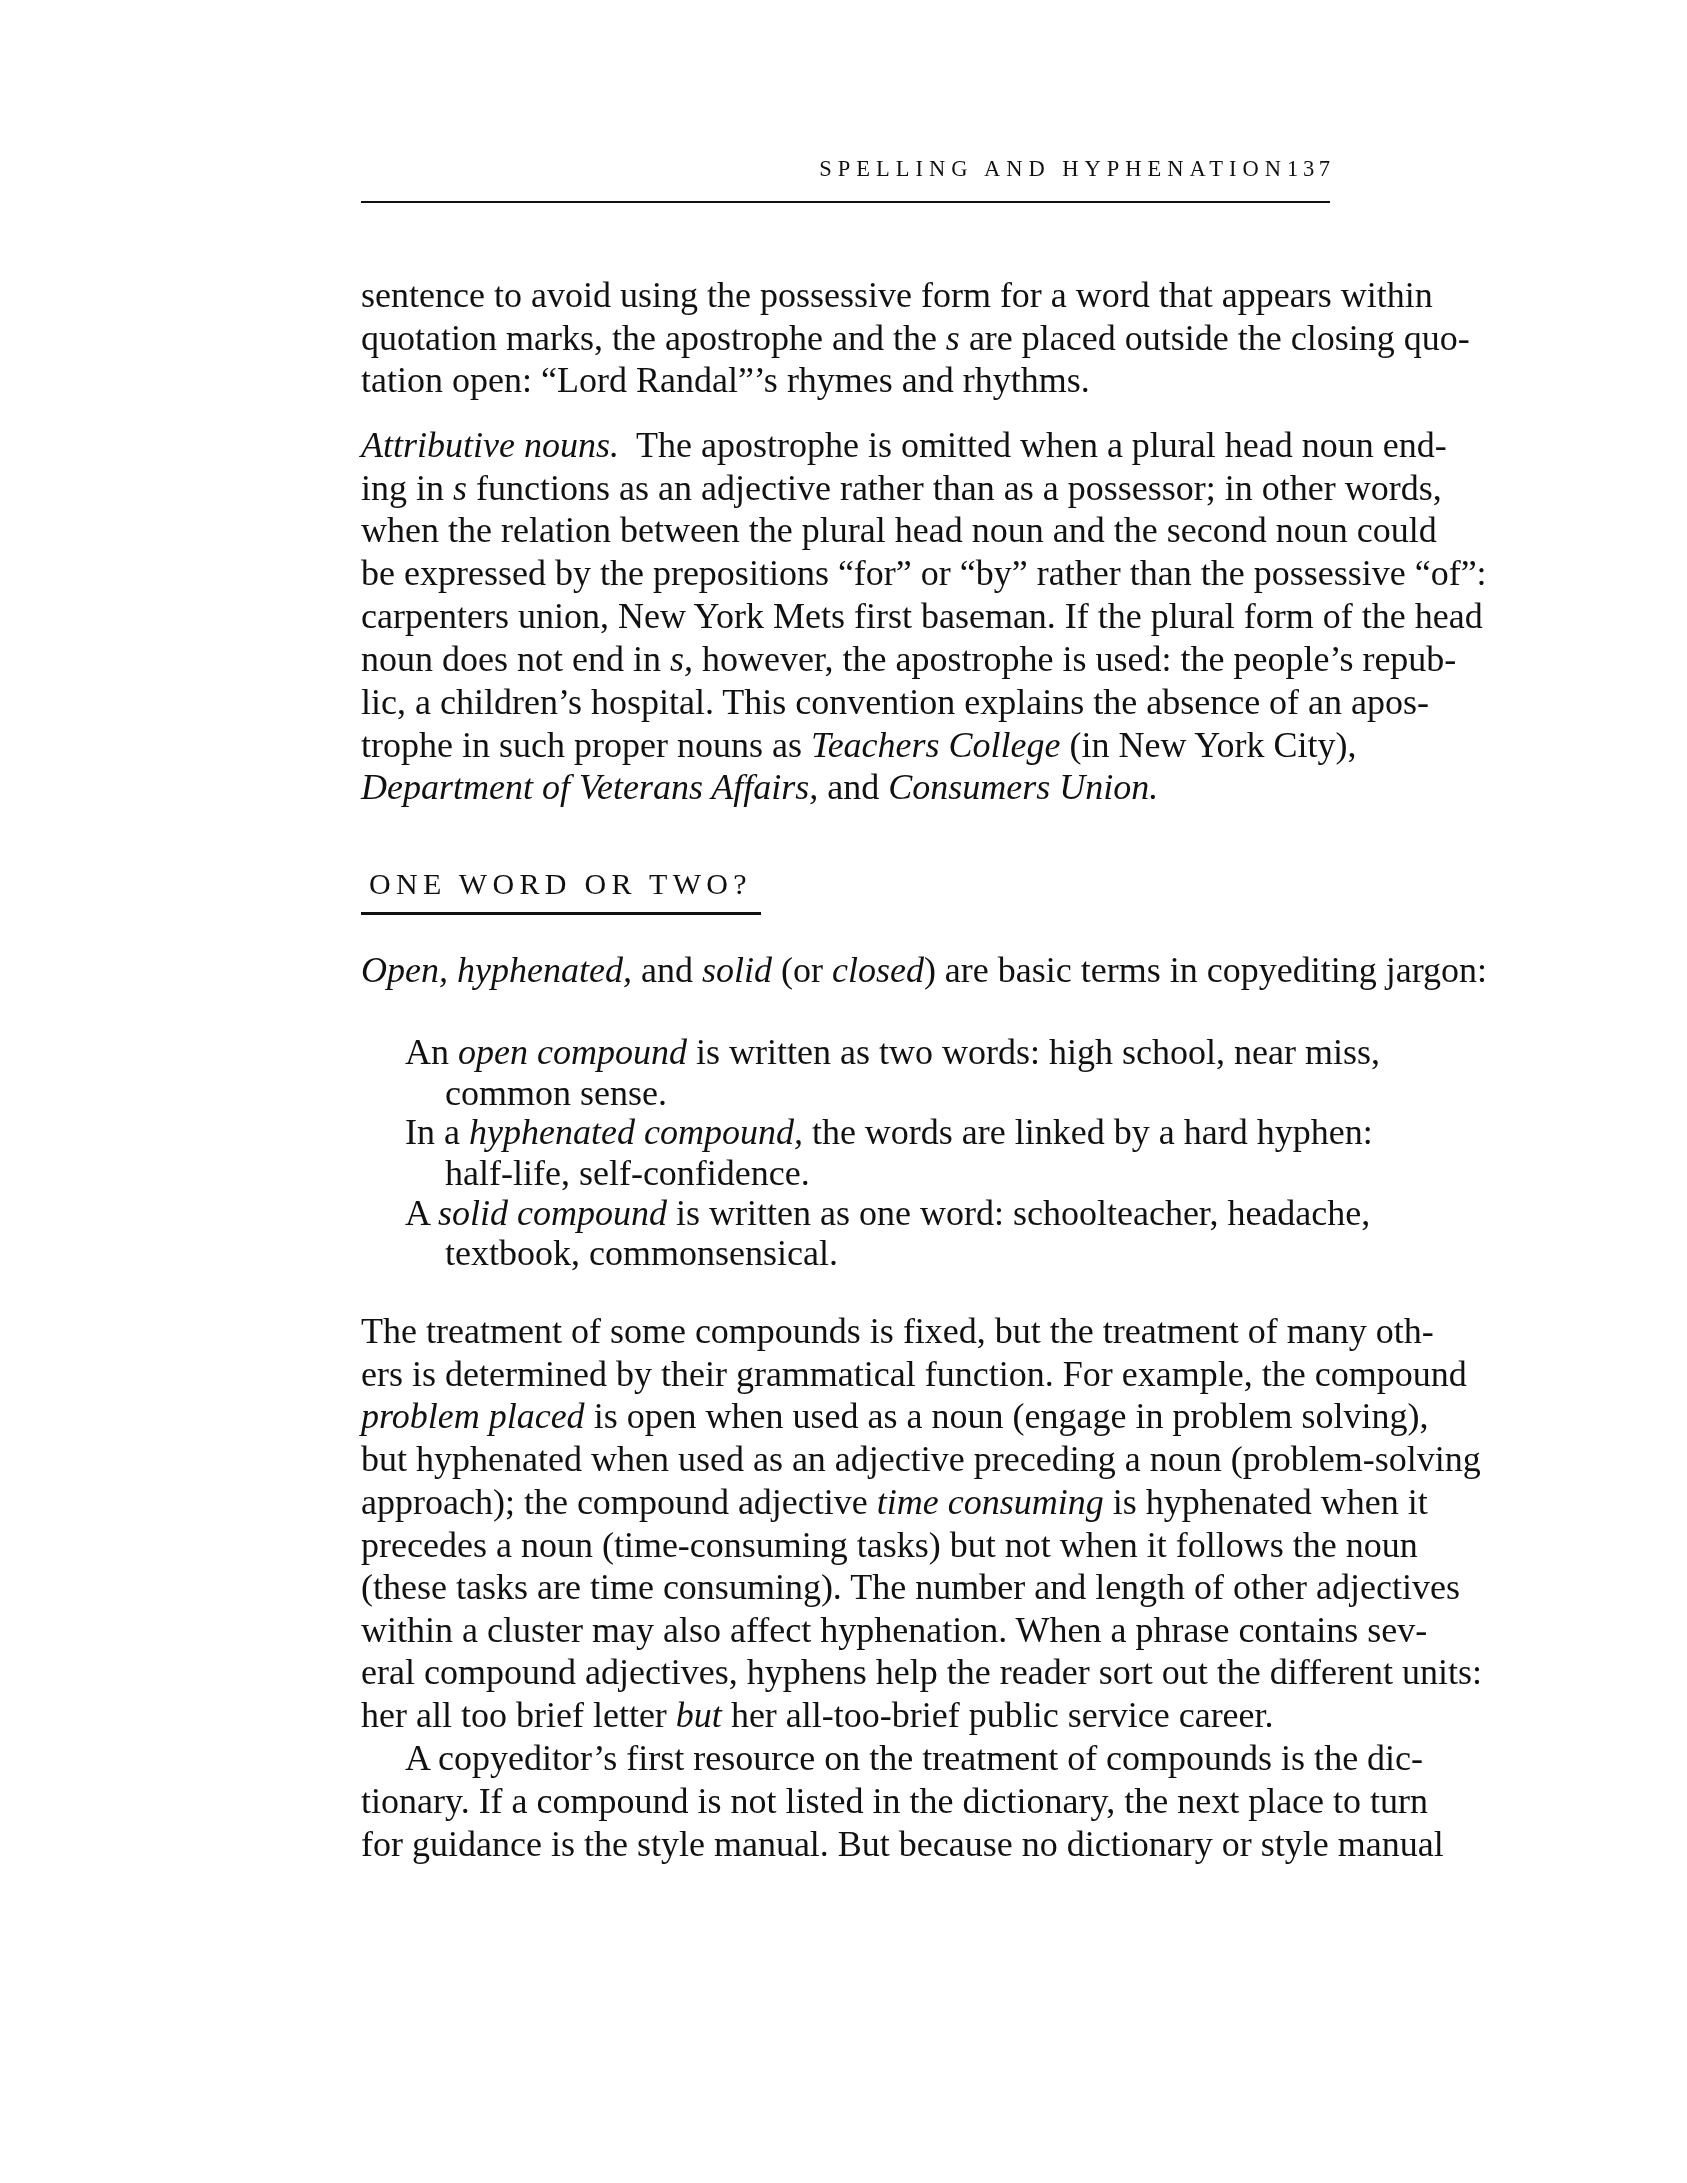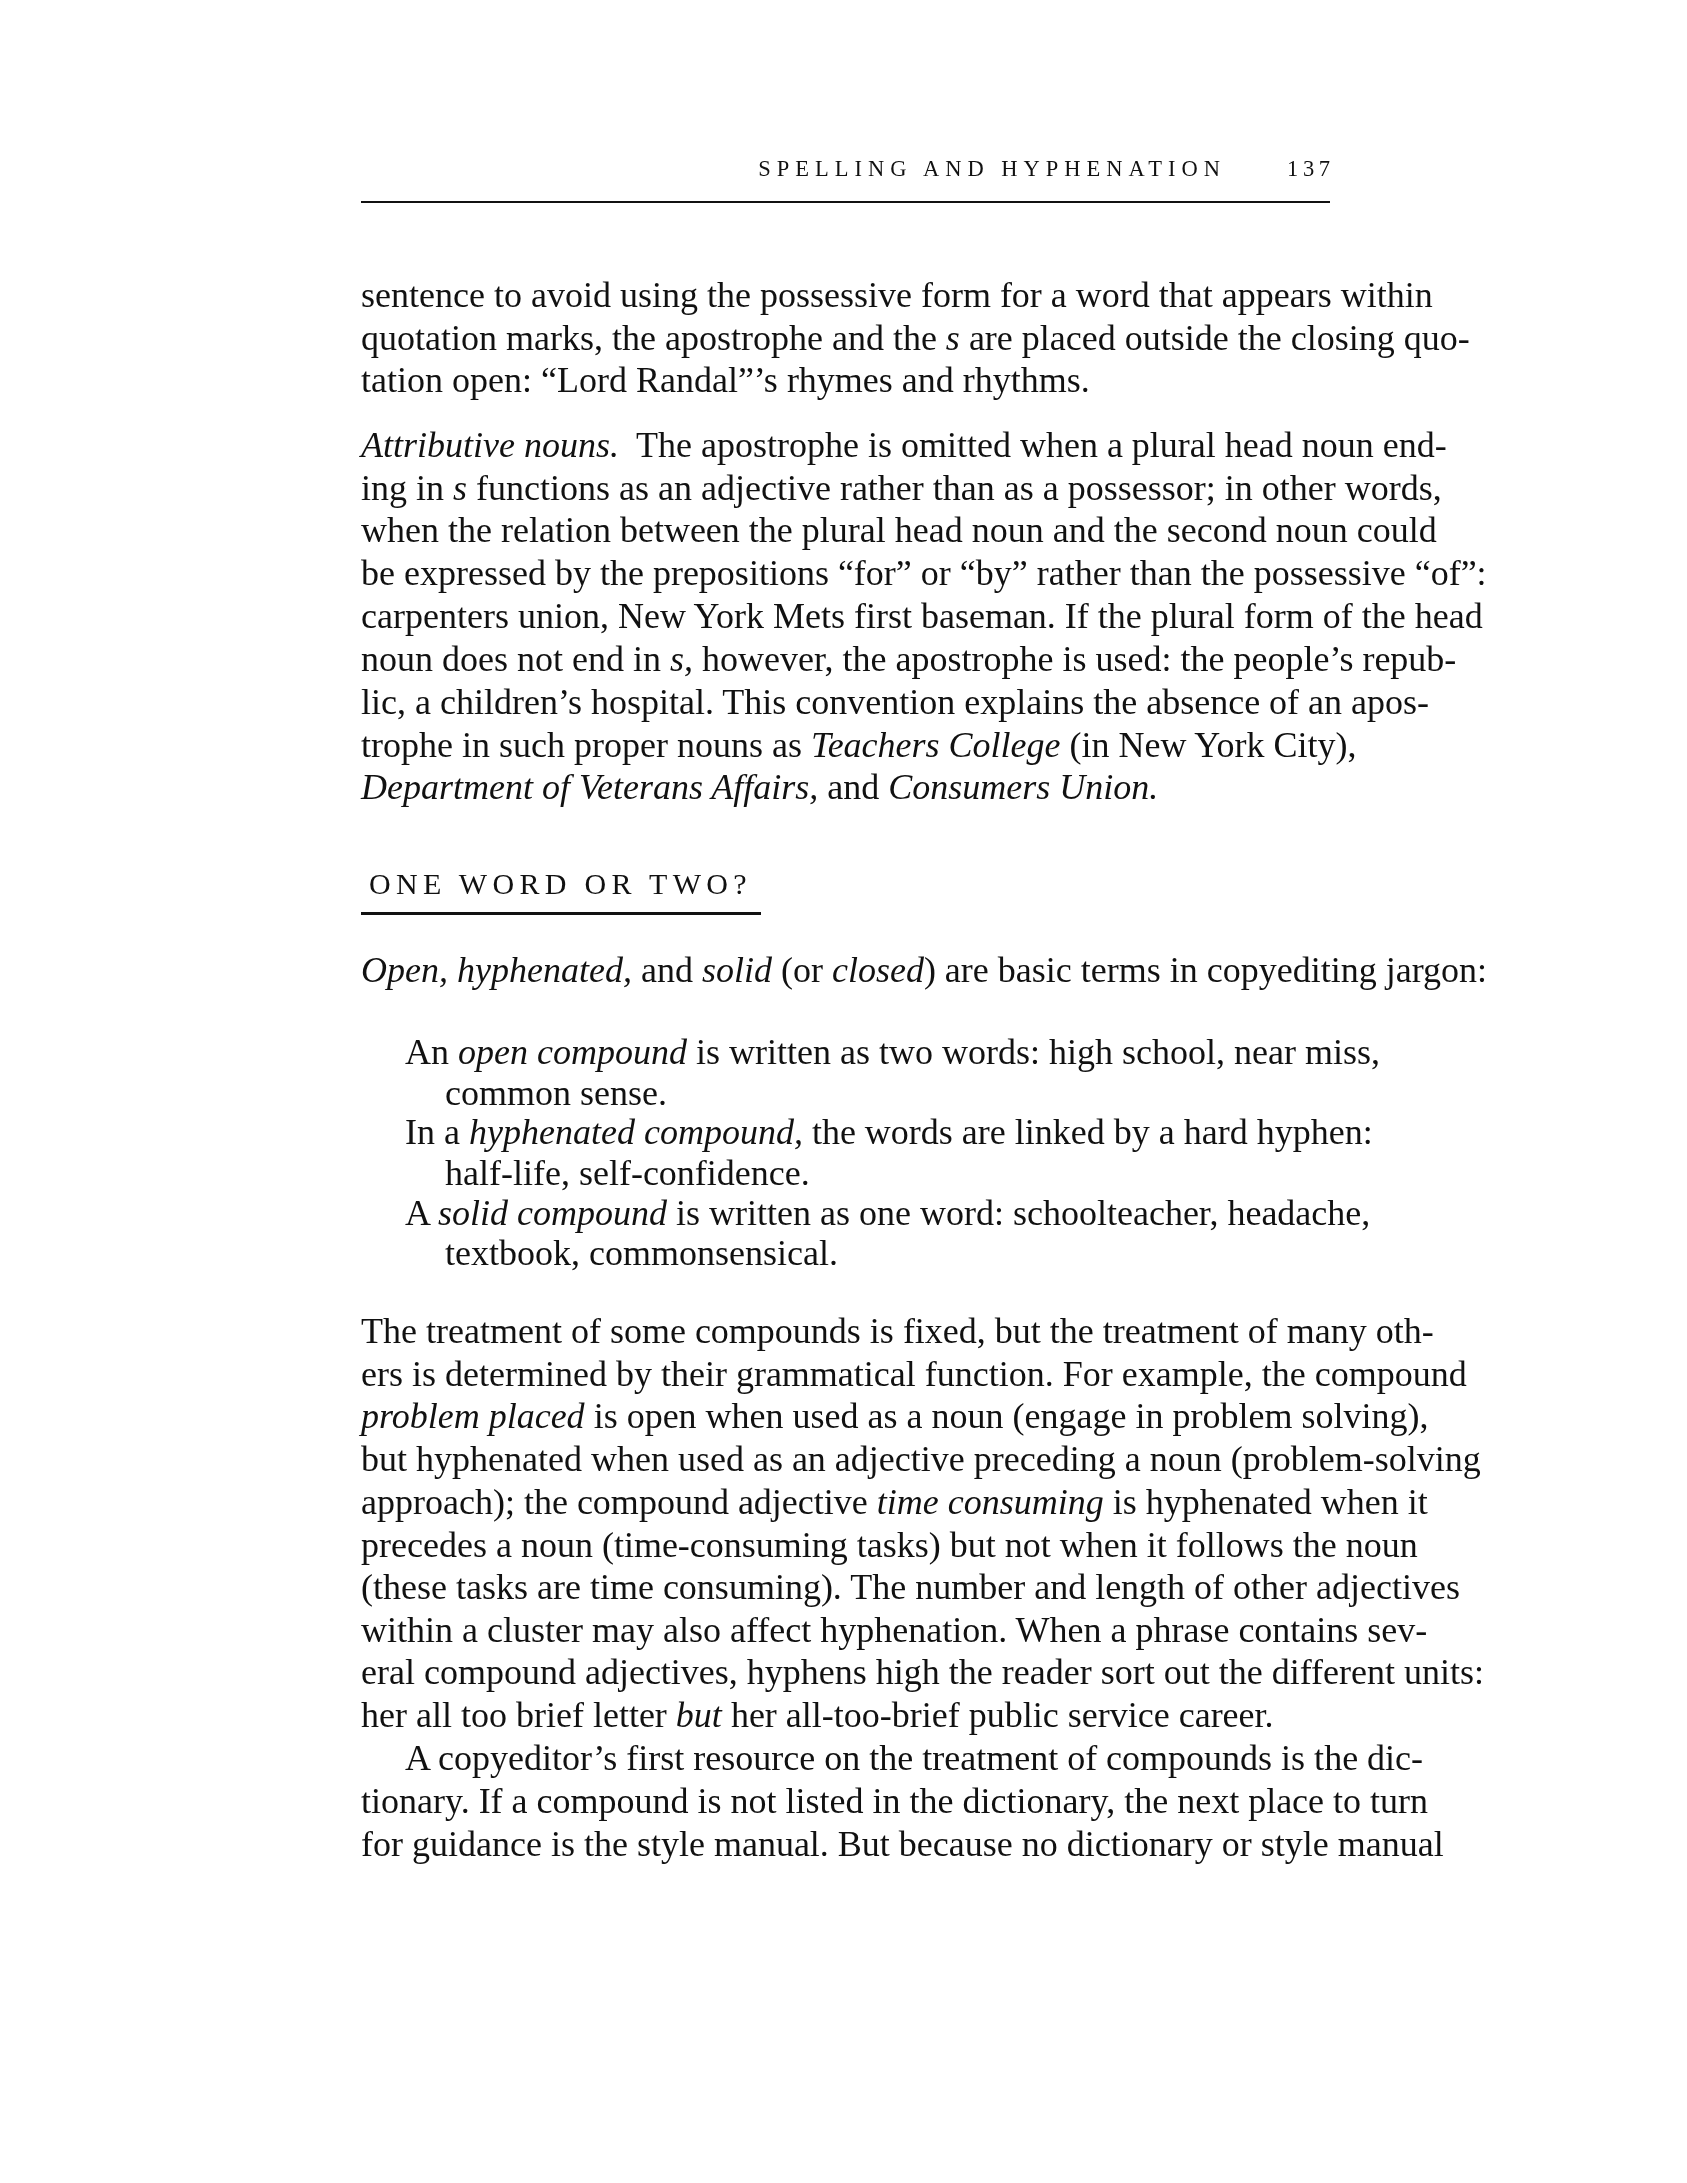--- a/index.html
+++ b/index.html
@@ -1,19 +1,19 @@
 <!DOCTYPE html>
 <html style="font-size:10.6px"><head>
 <meta charset="utf-8">
 <style>
   html, body { margin: 0; padding: 0; background: #ffffff; }
   body { width: 1687px; height: 2183px; position: relative; overflow: hidden; }
   .page { position: absolute; left: 0; top: 0; width: 1687px; height: 2183px; background: #ffffff; color: #111111; font-family: "Liberation Serif", "DejaVu Serif", serif; }
   .running-head { position: absolute; left: 361px; width: 969px; top: 156px; height: 33px; font-size: 22.5px; letter-spacing: 6px; text-align: right; white-space: nowrap; }
-  .running-head .title { margin-right: 61px; }
+  .running-head .title { }
   .running-head .folio { letter-spacing: 4.6px; margin-right: -4.6px; }
   .head-rule { position: absolute; left: 361px; width: 969px; top: 201px; height: 2px; background: #111111; }
   .line { position: absolute; left: 361px; width: 969px; font-size: 36px; line-height: 34px; height: 34px; white-space: nowrap; text-align: justify; text-align-last: justify; }
   .line.last { text-align-last: left; }
   .line.indent { left: 405px; width: 925px; }
   .line.item { left: 405px; width: 925px; text-align: right; text-align-last: left; }
   .line.item-cont { left: 445px; width: 885px; text-align: center; text-align-last: left; }
   .line i, .line em { font-style: italic; }
   .run-in { font-style: italic; margin-right: 17px; }
   .section-heading { position: absolute; left: 361px; top: 864px; font-size: 30px; letter-spacing: 5.3px; white-space: nowrap; line-height: 40px; margin-left: 8px; }
@@ -71,21 +71,21 @@
 
   <div>
     <div class="line" style="top:1314px">The treatment of some compounds is fixed, but the treatment of many oth-</div>
     <div class="line" style="top:1357px">ers is determined by their grammatical function. For example, the compound</div>
     <div class="line" style="top:1399px"><i>problem placed</i> is open when used as a noun (engage in problem solving),</div>
     <div class="line" style="top:1442px">but hyphenated when used as an adjective preceding a noun (problem-solving</div>
     <div class="line" style="top:1485px">approach); the compound adjective <i>time consuming</i> is hyphenated when it</div>
     <div class="line" style="top:1528px">precedes a noun (time-consuming tasks) but not when it follows the noun</div>
     <div class="line" style="top:1570px">(these tasks are time consuming). The number and length of other adjectives</div>
     <div class="line" style="top:1613px">within a cluster may also affect hyphenation. When a phrase contains sev-</div>
-    <div class="line" style="top:1655px">eral compound adjectives, hyphens high the reader sort out the different units:</div>
+    <div class="line" style="top:1655px">eral compound adjectives, hyphens help the reader sort out the different units:</div>
     <div class="line last" style="top:1698px">her all too brief letter <i>but</i> her all-too-brief public service career.</div>
   </div>
 
   <div>
     <div class="line indent" style="top:1741px">A copyeditor’s first resource on the treatment of compounds is the dic-</div>
     <div class="line" style="top:1784px">tionary. If a compound is not listed in the dictionary, the next place to turn</div>
     <div class="line" style="top:1827px">for guidance is the style manual. But because no dictionary or style manual</div>
   </div>
 
 </div>

